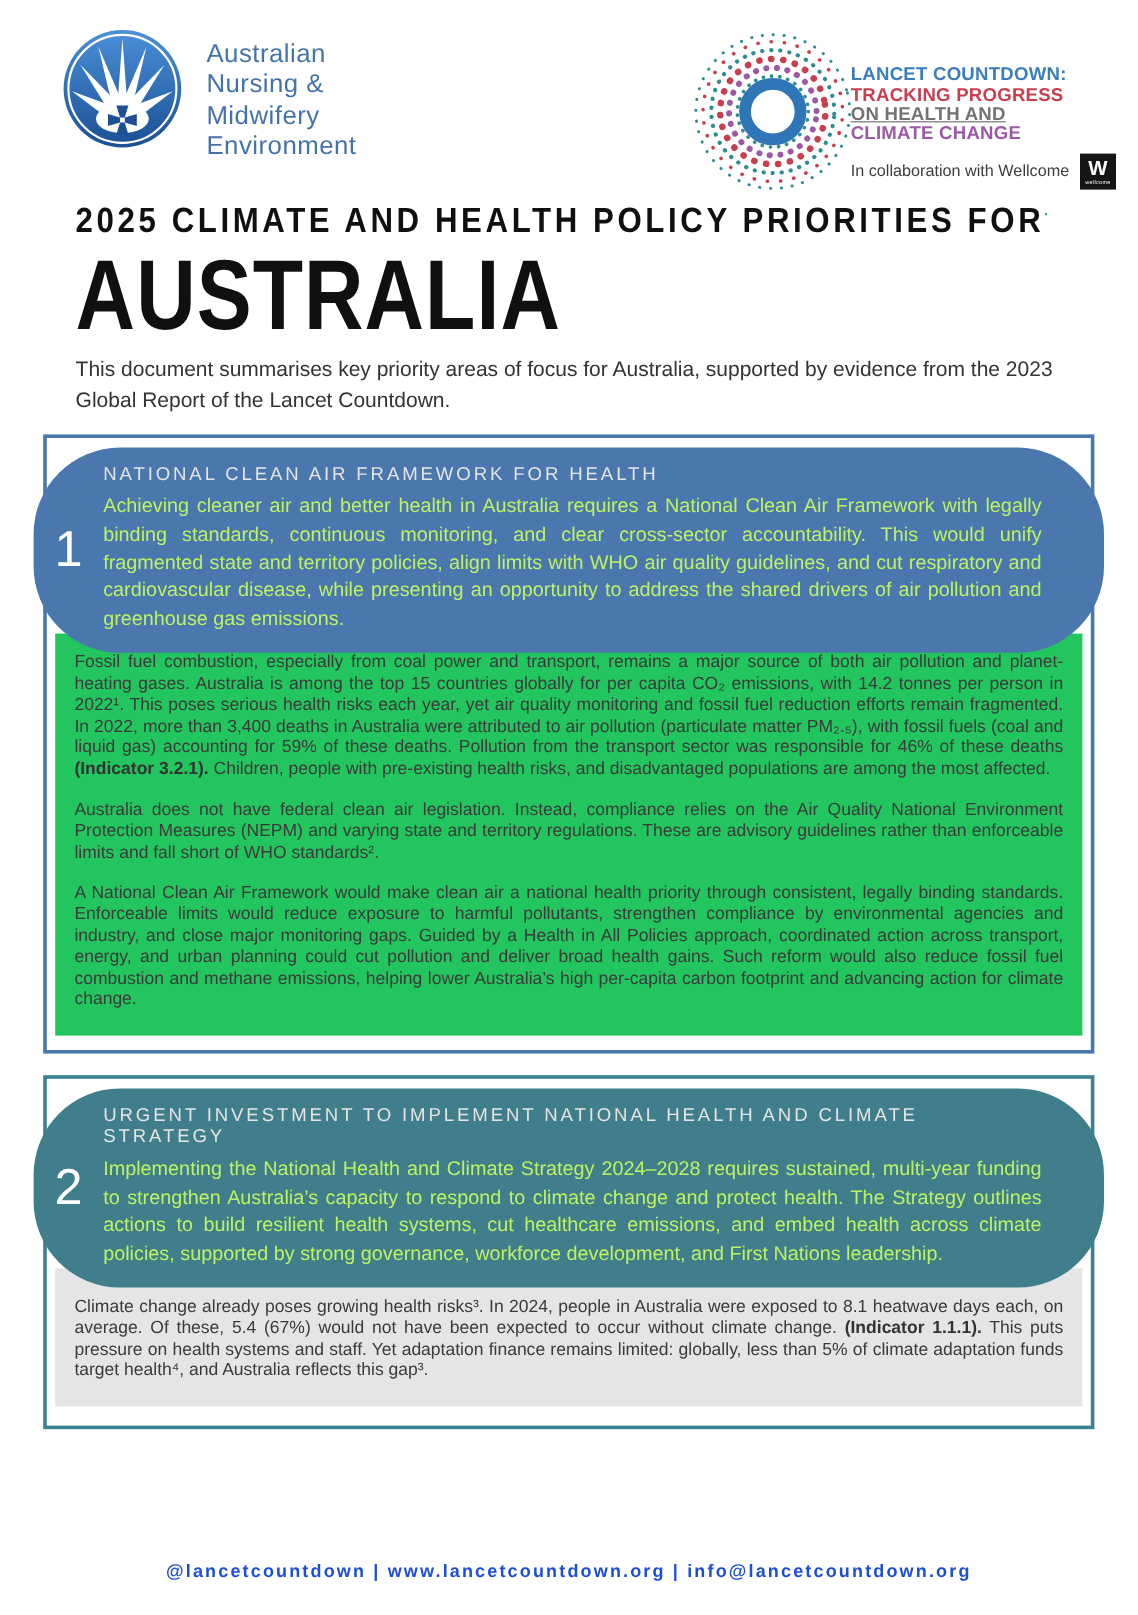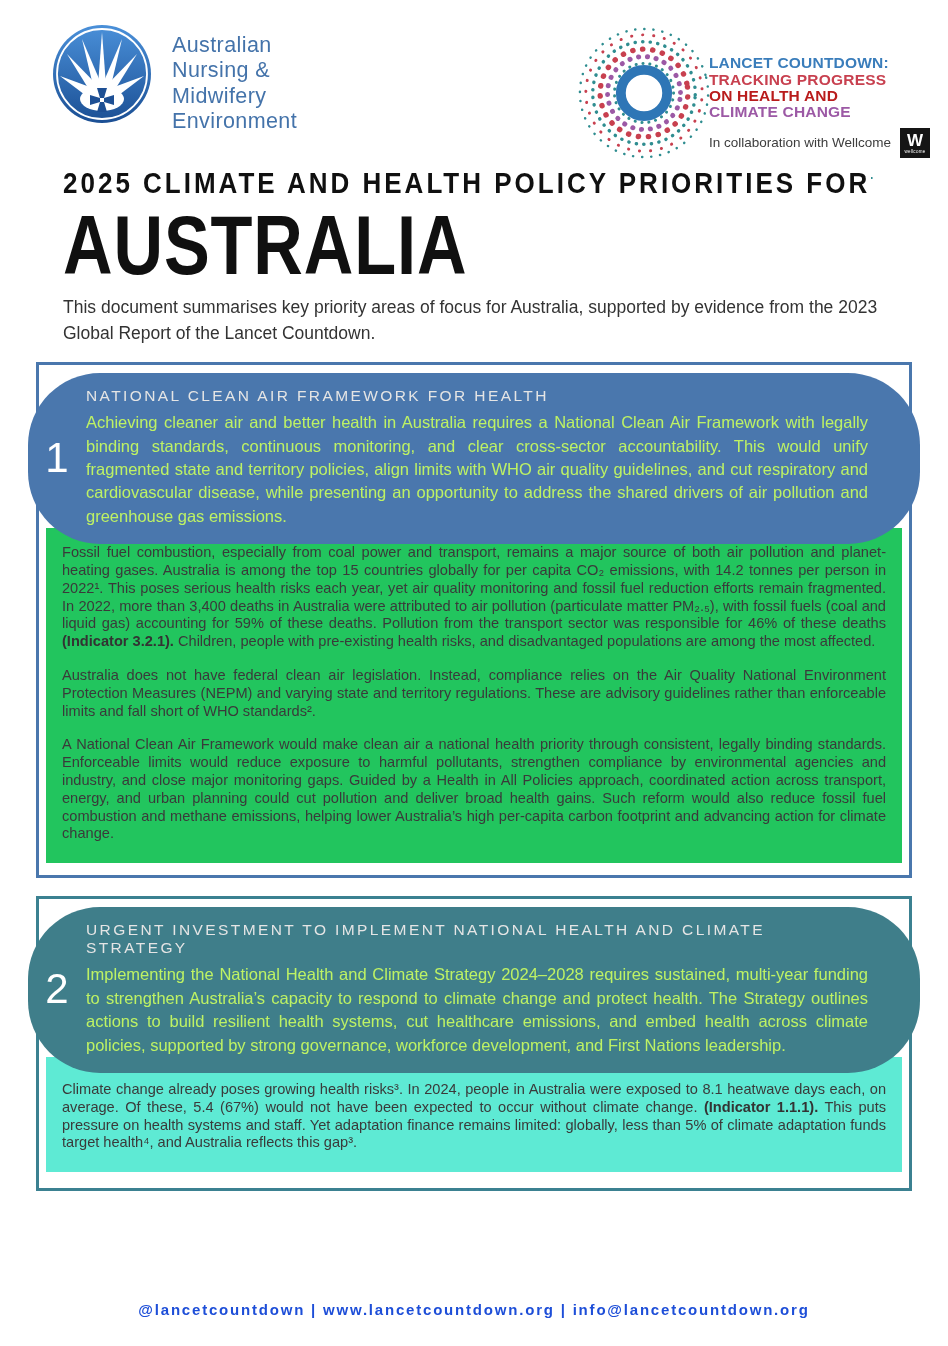--- a/index.html
+++ b/index.html
@@ -13,21 +13,21 @@
   
   .top { display:flex; justify-content:space-between; align-items:flex-start; padding:24px 18px 0 52px; }
   .anmf { display:flex; gap:20px; align-items:flex-start; }
   .anmf-logo { width:100px; height:100px; flex-shrink:0; }
   .anmf-name { color:#4473aa; font-size:21.5px; line-height:1.18; padding-top:9px; letter-spacing:0.4px; }
 
   .lancet { display:flex; align-items:center; }
   .lancet-logo { width:138px; height:138px; flex-shrink:0; margin-right:-4px; }
   .lancet-right { padding-top:27px; }
   .lc-line { font-weight:700; font-size:15.5px; line-height:1.06; letter-spacing:0.2px; }
-  .lc-1 { color:#3a7dbb; } .lc-2 { color:#c8404f; } .lc-3 { color:#b91c1c; } .lc-4 { color:#9c59a5; }
+  .lc-1 { color:#3a7dbb; } .lc-2 { color:#c8404f; } .lc-3 { color:#737373;text-decoration:underline; } .lc-4 { color:#9c59a5; }
   .collab { display:flex; align-items:center; gap:9px; margin-top:7px; white-space:nowrap; }
   .collab-text { font-size:13.5px; color:#3d3d3d; }
   .wbox { width:30px; height:30px; background:#151515; color:#fff; display:flex; flex-direction:column; align-items:center; justify-content:center; flex-shrink:0; }
   .wbox .w { font-weight:700; font-size:17px; line-height:1; }
   .wbox .wl { font-size:4.5px; line-height:1; margin-top:1px; letter-spacing:0.3px; }
 
   
   .titleblock { padding:8px 40px 0 63px; }
   .kicker { font-weight:700; font-size:26px; letter-spacing:3px; color:#101010; white-space:nowrap;
             transform:scaleY(1.12); transform-origin:left bottom; }
@@ -45,21 +45,21 @@
           padding:14px 0 16px; color:#fff; }
   .blue .pill { background:#4a77ad; }
   .teal .pill { background:#3f7e8a; }
   .pill-num { width:58px; flex-shrink:0; text-align:center; font-size:42px; font-weight:400; line-height:1; color:#fff; }
   .pill-body { flex:1; padding-right:52px; }
   .pill-h { font-size:15.5px; font-weight:400; letter-spacing:2.4px; margin-bottom:6px; color:#e5e5e5; }
   .pill-sum { font-size:16.5px; line-height:1.42; text-align:justify; color:#bef264; }
 
   .panel { position:relative; z-index:1; margin:-16px 7px 12px; padding:16px 16px 4px; }
   .blue .panel { background:#22c55e; }
-  .teal .panel { background:#5eead4; padding-top:24px; margin-bottom:16px; }
+  .teal .panel { background:#e5e5e5; padding-top:24px; margin-bottom:16px; }
   .panel p { margin:0 0 16px; font-size:14.6px; line-height:1.22; text-align:justify; color:#3a3a3a; }
   .panel b { color:#333; }
 
   
   .foot { margin-top:auto; text-align:center; padding-bottom:28px; font-weight:700; font-size:15px;
           letter-spacing:1.8px; color:#1d4ed8; }
 </style>
 </head>
 <body>
 

